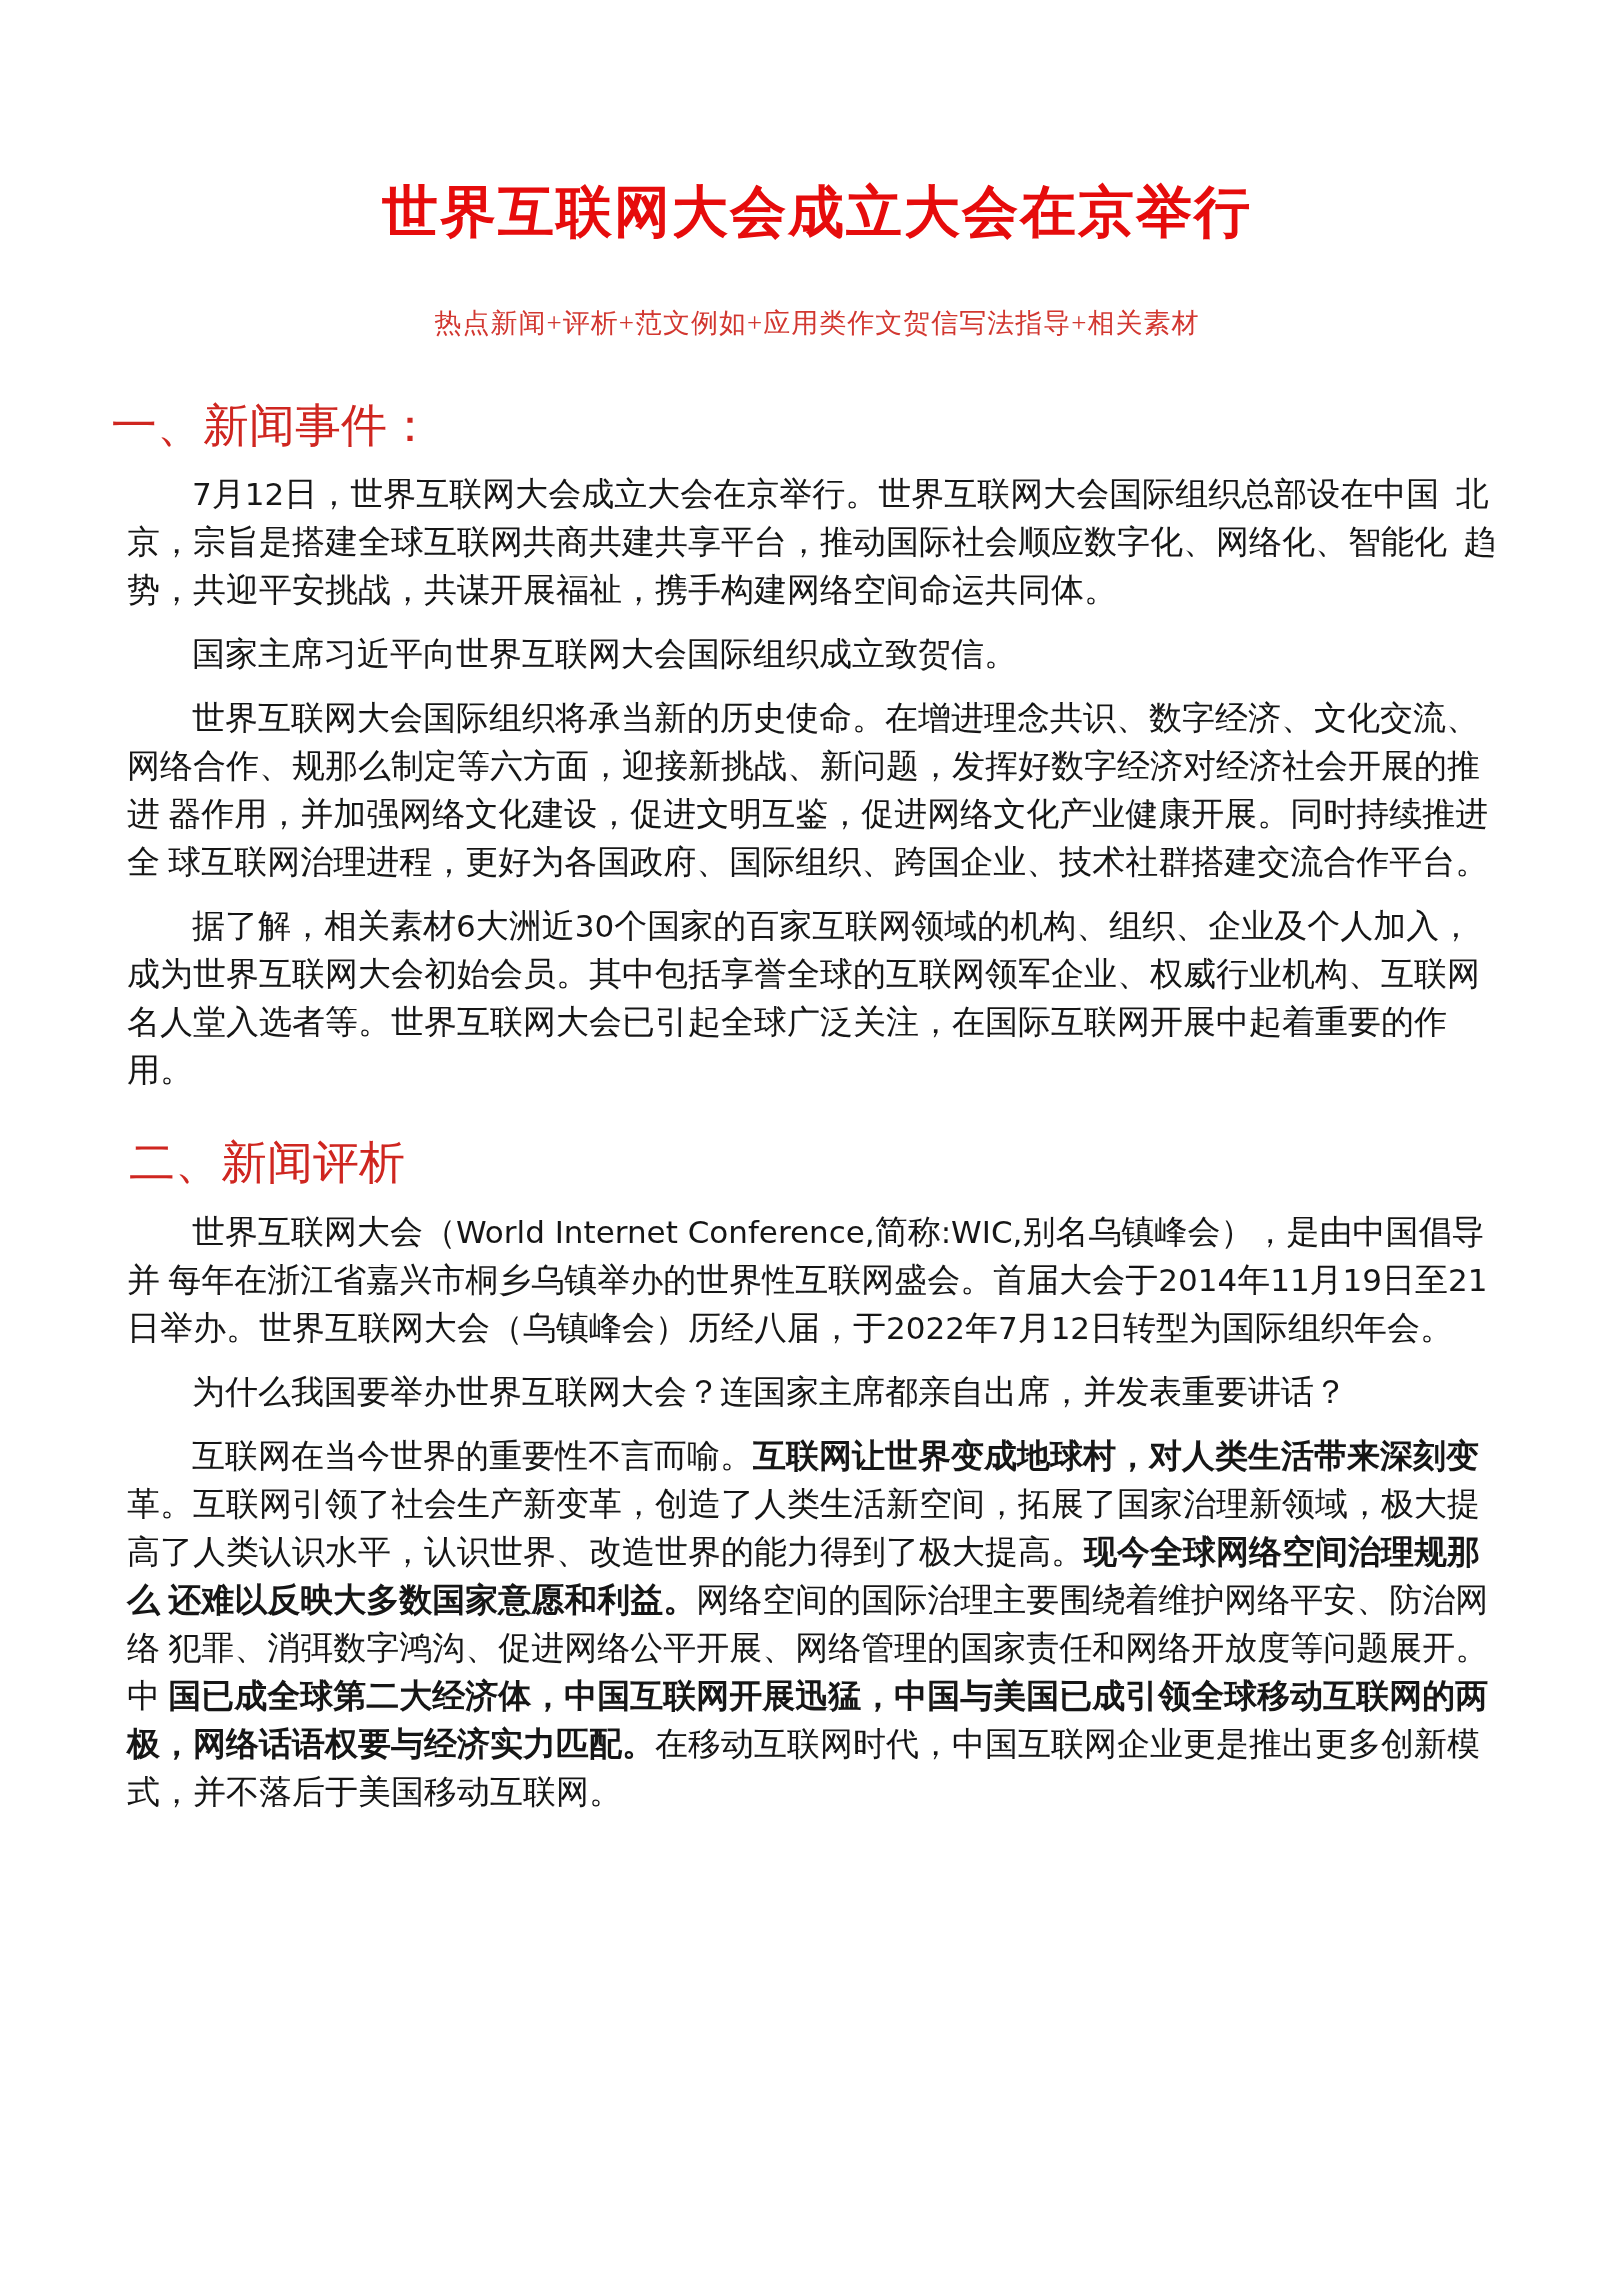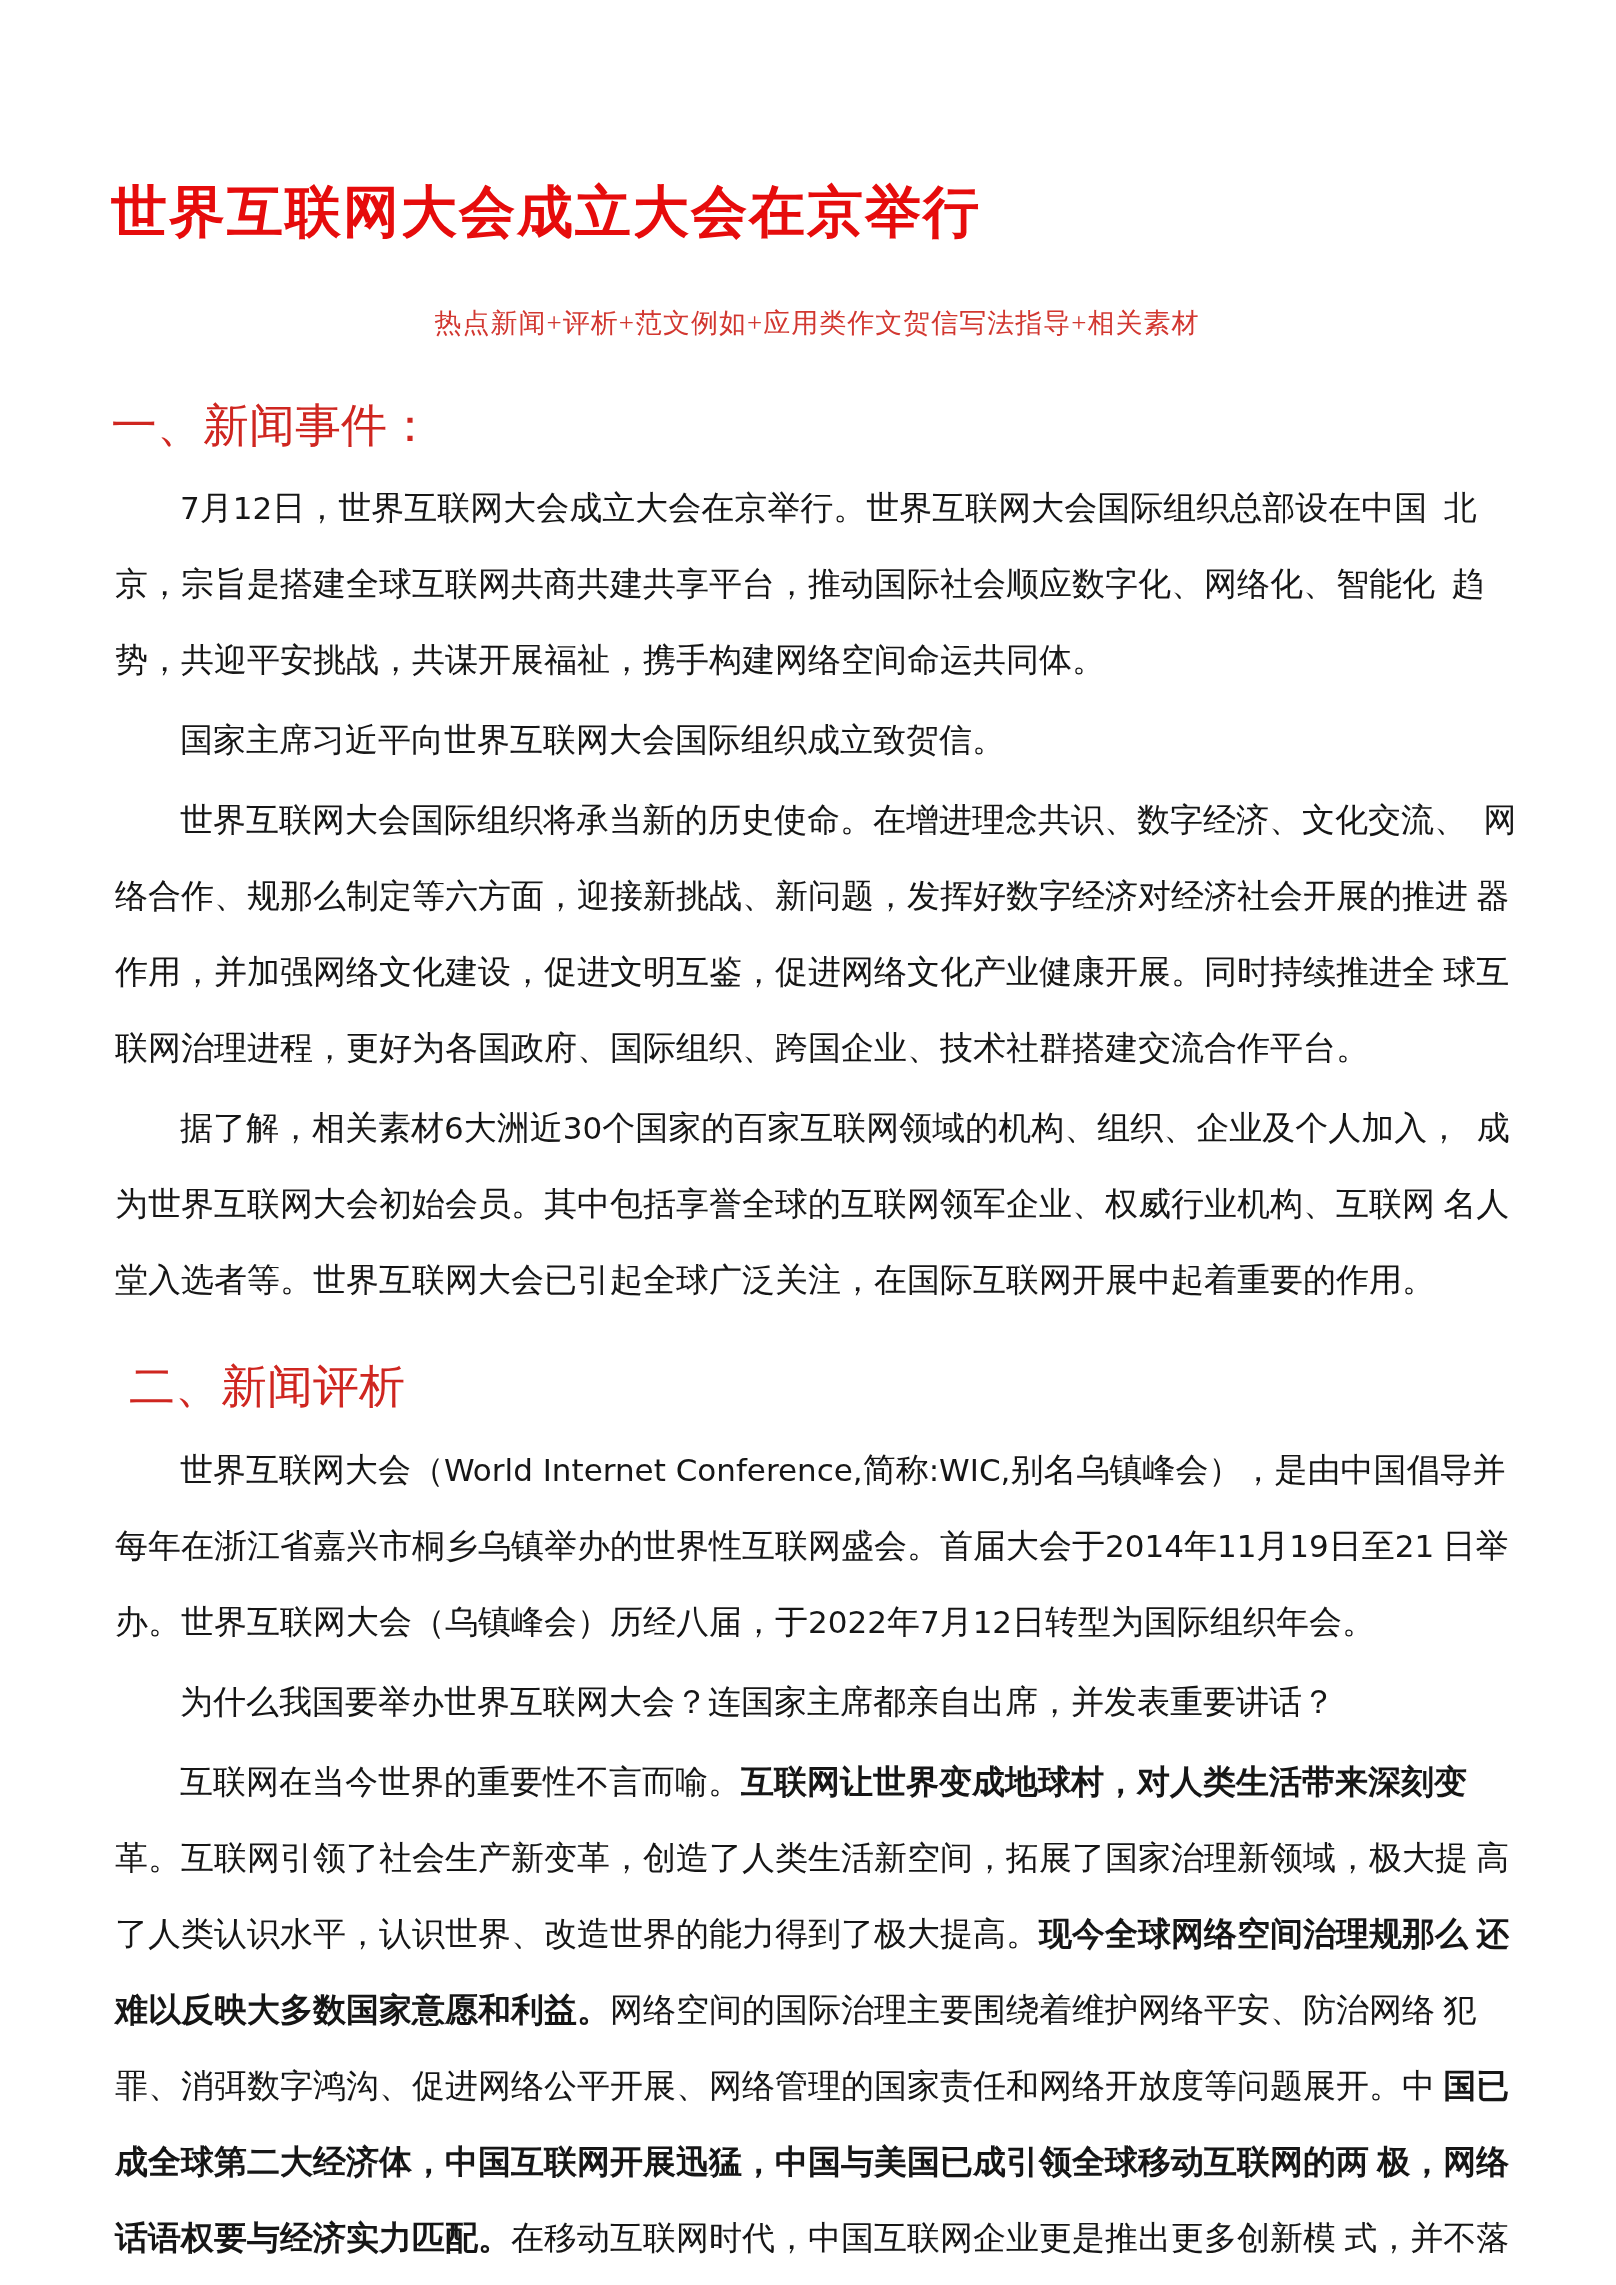--- a/index.html
+++ b/index.html
@@ -16,21 +16,21 @@
     font-family:"Liberation Serif","DejaVu Serif",serif;
     color:var(--body-text);
   }
   .page{
     box-sizing:border-box;
     width:1617px;height:2286px;
     padding:180px 94px 0 111px;
   }
   .doc-title{
     margin:0;
-    text-align:left;
+    text-align:center;
     color:var(--title-red);
     font-size:56px;
     line-height:1.15;
     font-weight:bold;
     letter-spacing:2px;
   }
   .doc-subtitle{
     margin:63px 0 0 0;
     text-align:center;
     color:var(--subtitle-red);
@@ -44,23 +44,23 @@
     color:var(--heading-red);
     font-size:46px;
     line-height:1.25;
     font-weight:normal;
   }
   .section-heading.second{
     margin:40px 0 16px 0;
     padding-left:18px;
   }
   p.body-par{
-    margin:4px;
+    margin:16px;
     font-size:33px;
-    line-height:76px;
+    line-height:48px;
     text-indent:65px;
     white-space:pre-wrap;
     word-break:break-all;
   }
   .lat{
     font-family:"DejaVu Sans","Liberation Sans",sans-serif;
     font-size:31px;
   }
   .b{font-weight:bold;}
 </style>

